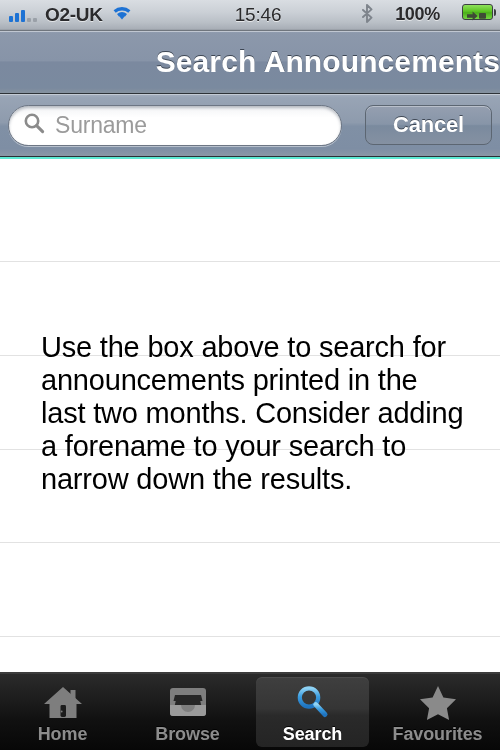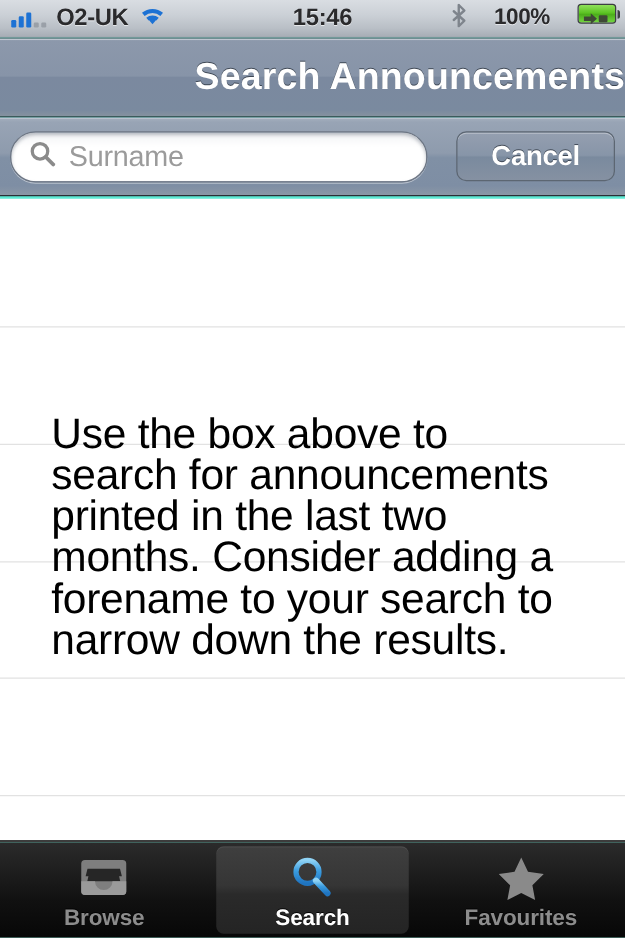--- a/index.html
+++ b/index.html
@@ -32,21 +32,21 @@
   .sb-left {
     display: flex; align-items: center;
     padding-left: 9px;
     gap: 8px;
   }
   .sb-center {
     position: absolute;
     left: 16px; right: 0;
     text-align: center;
     font-size: 19px;
-    font-weight: bold;
+    font-weight: normal;
     color: #2a2a2c;
     letter-spacing: -0.2px;
     text-shadow: 0 1px 0 rgba(255,255,255,0.65);
     pointer-events: none;
   }
   .sb-right {
     position: absolute;
     right: 7px;
     display: flex; align-items: flex-start;
     gap: 22px;
@@ -166,21 +166,21 @@
   .row-line {
     position: absolute; left: 0; right: 0;
     height: 1px;
     background: #e2e2e2;
   }
   .info-text {
     position: absolute;
     left: 41px;
     right: 36px;
     top: 172px;
-    font-size: 34px;
+    font-size: 29px;
     line-height: 33px;
     color: #000000;
     letter-spacing: -0.2px;
   }
 
   
   .tab-bar {
     position: absolute;
     left: 0; right: 0; bottom: 0;
     height: 78px;
@@ -287,20 +287,31 @@
       <div class="row-line" style="top:196px"></div>
       <div class="row-line" style="top:290px"></div>
       <div class="row-line" style="top:383px"></div>
       <div class="row-line" style="top:477px"></div>
     </div>
     <div class="info-text">Use the box above to search for announcements printed in the last two months. Consider adding a forename to your search to narrow down the results.</div>
   </div>
 
   <div class="tab-bar">
 
+    <div class="tab">
+      <span class="ico">
+        <svg width="44" height="36" viewBox="0 0 44 36">
+          <path d="M22 3 L41 20 h-5.5 v14 h-27 v-14 H3 Z" fill="#7e7e7e"></path>
+          <rect x="29.5" y="6" width="5" height="9" fill="#7e7e7e"></rect>
+          <rect x="19.5" y="21" width="5.5" height="12" rx="1.4" fill="#1c1c1c"></rect>
+          <circle cx="20.7" cy="27.5" r="0.9" fill="#7e7e7e"></circle>
+        </svg>
+      </span>
+      <span class="lbl">Home</span>
+    </div>
 
     <div class="tab">
       <span class="ico">
         <svg width="42" height="36" viewBox="0 0 42 36">
           <rect x="3" y="4" width="36" height="28" rx="3" fill="#7e7e7e"></rect>
           <path d="M8 11 h26 l1.5 6 h-29 Z" fill="#262626"></path>
           <path d="M9 16 h24 l1.2 5 h-26.4 Z" fill="#262626"></path>
           <path d="M3 21 h11 a7 7 0 0 0 14 0 h11 v8 a3 3 0 0 1 -3 3 h-30 a3 3 0 0 1 -3 -3 z" fill="#9a9a9a"></path>
         </svg>
       </span>

